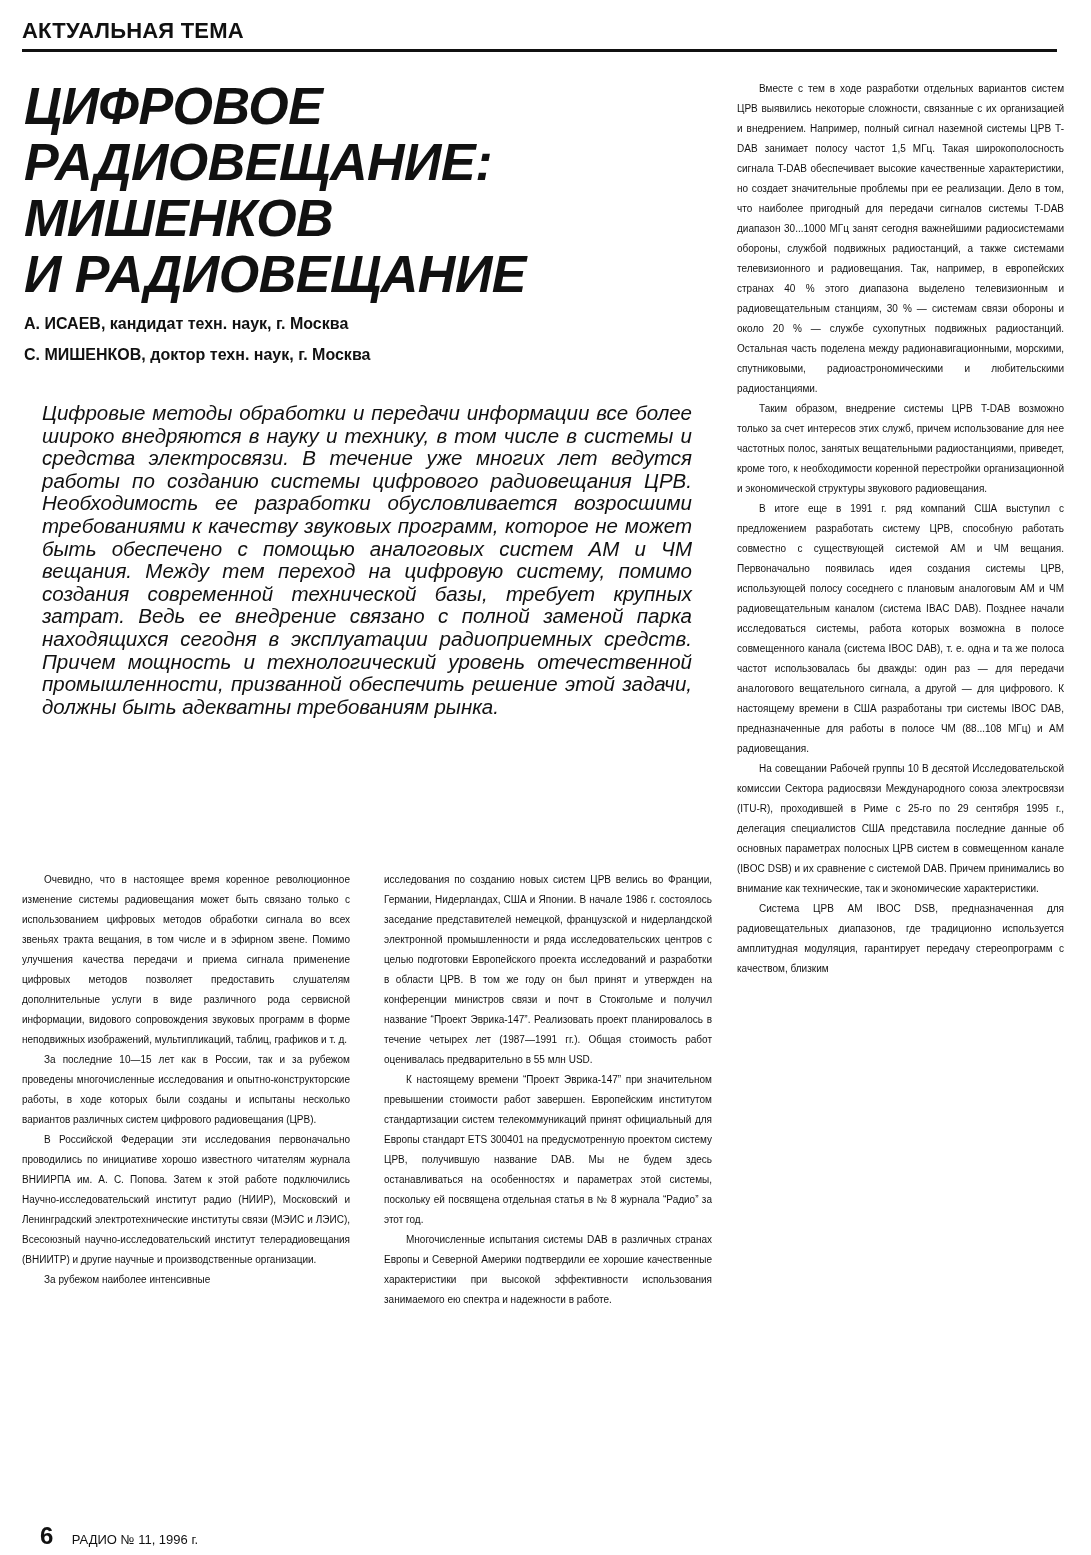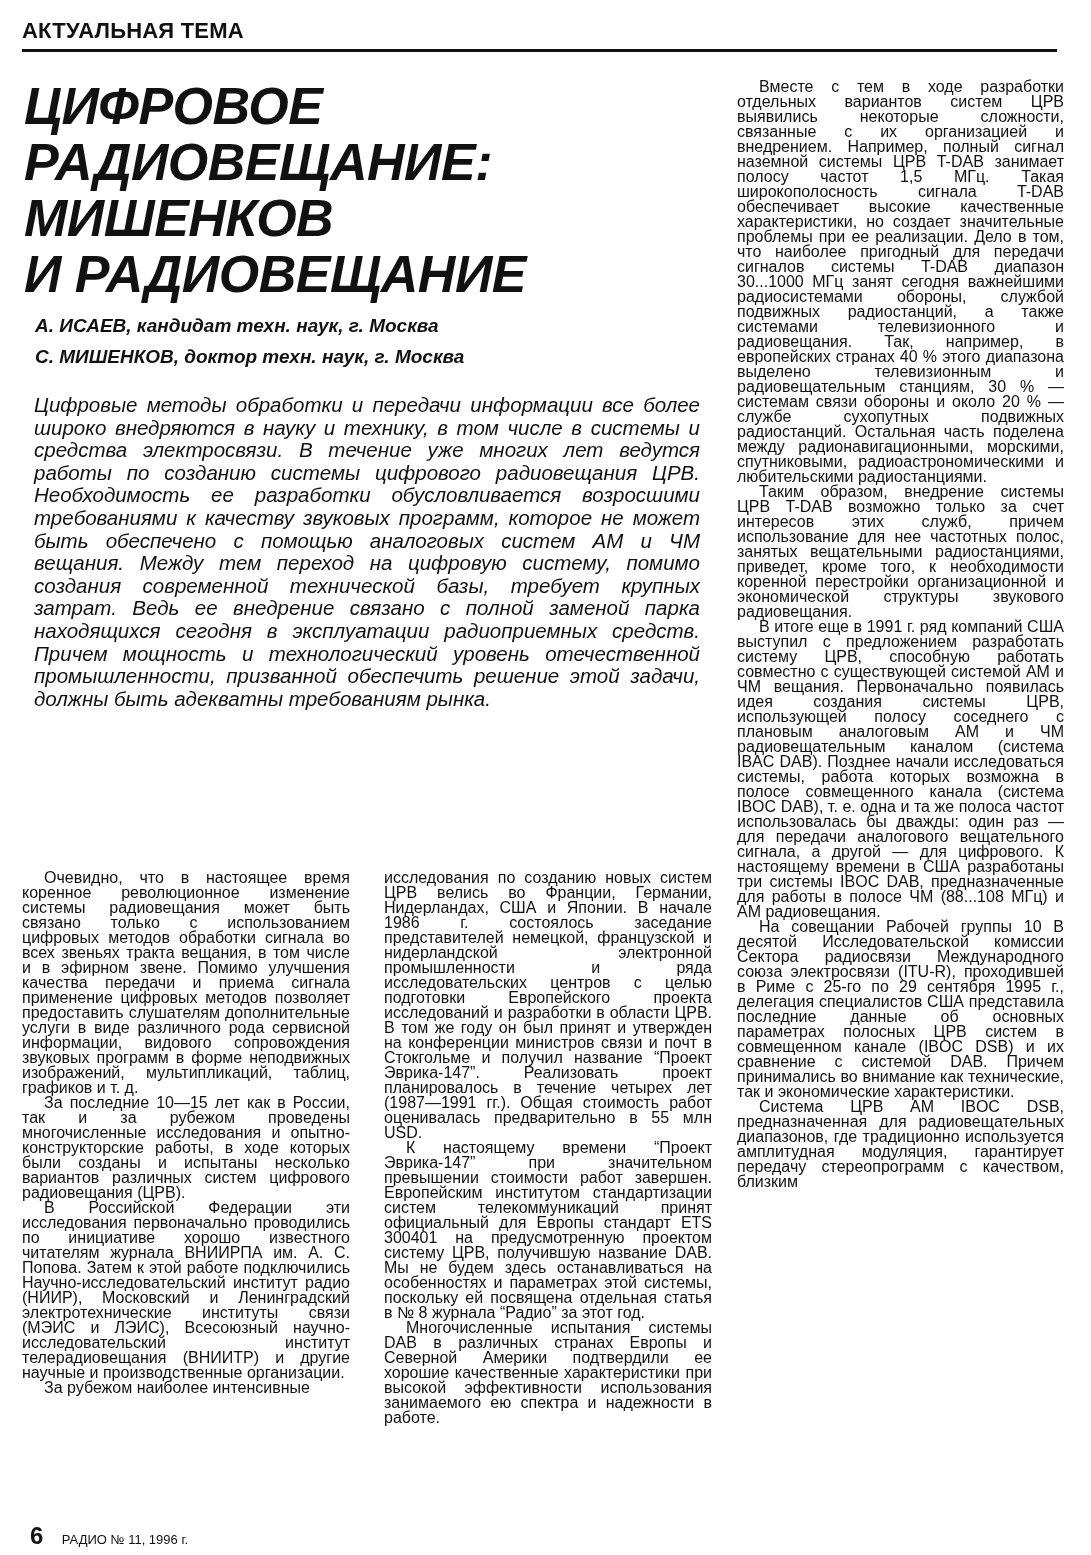--- a/index.html
+++ b/index.html
@@ -1,31 +1,31 @@
 <!DOCTYPE html>
 <html><head>
 <meta charset="utf-8">
 <style>
   html, body { margin: 0; padding: 0; background: #ffffff; }
   body { width: 1091px; height: 1555px; position: relative; overflow: hidden; color: #111; }
   .rubric { position: absolute; left: 22px; top: 18px; font-family: "Liberation Sans", sans-serif; font-weight: bold; font-size: 22px; letter-spacing: 0.2px; }
   .rule { position: absolute; left: 22px; top: 49px; width: 1035px; height: 3px; background: #111; }
   .title { position: absolute; left: 24px; top: 78px; font-family: "Liberation Sans", sans-serif; font-weight: bold; font-style: italic; font-size: 52px; line-height: 56px; letter-spacing: -0.5px; }
   .title div { white-space: nowrap; }
-  .authors { position: absolute; left: 35px; top: 315px; font-family: "Liberation Sans", sans-serif; font-weight: bold; font-style: italic; font-size: 19px; }
+  .authors { position: absolute; left: 24px; top: 315px; font-family: "Liberation Sans", sans-serif; font-weight: bold; font-size: 16px; }
   .authors div { height: 31px; white-space: nowrap; }
   .lead { position: absolute; left: 26px; top: 386px; width: 682px; font-family: "Liberation Sans", sans-serif; font-style: italic; font-size: 20.5px; line-height: 22.6px; text-align: justify; }
-  .lead p { margin: 8px; }
-  .col { position: absolute; font-family: "Liberation Sans", sans-serif; font-size: 16px; line-height: 15px; text-align: justify; hyphens: manual; }
+  .lead p { margin: 16px; }
+  .col { position: absolute; font-family: "Liberation Sans", sans-serif; font-size: 10px; line-height: 20px; text-align: justify; hyphens: manual; }
   .col p { margin: 0; text-indent: 22px; }
   .col p.cont { text-indent: 0; }
   .col1 { left: 22px; top: 870px; width: 328px; }
   .col2 { left: 384px; top: 870px; width: 328px; }
   .col3 { left: 737px; top: 79px; width: 327px; }
-  .footer { position: absolute; left: 30px; top: 1522px; font-family: "Liberation Sans", sans-serif; white-space: nowrap; }
+  .footer { position: absolute; left: 40px; top: 1522px; font-family: "Liberation Sans", sans-serif; white-space: nowrap; }
   .footer .pg { font-weight: bold; font-size: 24px; vertical-align: baseline; }
   .footer .mag { font-size: 13px; margin-left: 14px; }
 </style>
 </head>
 <body>
 
 <div class="rubric">АКТУАЛЬНАЯ ТЕМА</div>
 <div class="rule"></div>
 
 <div class="title">

